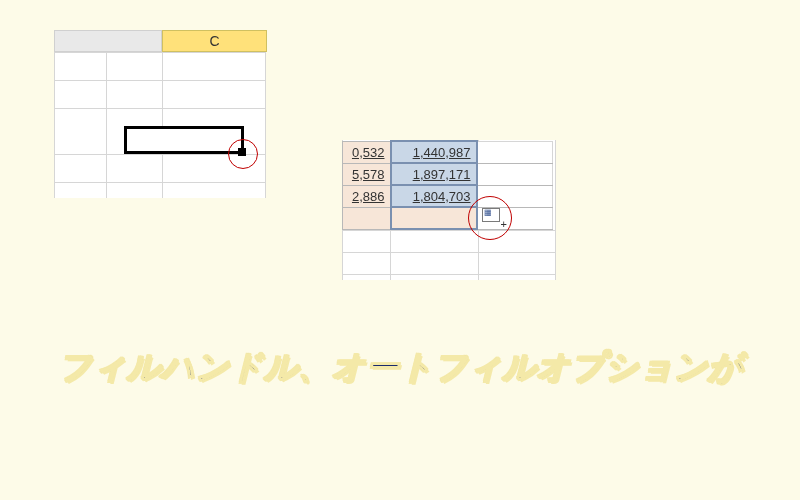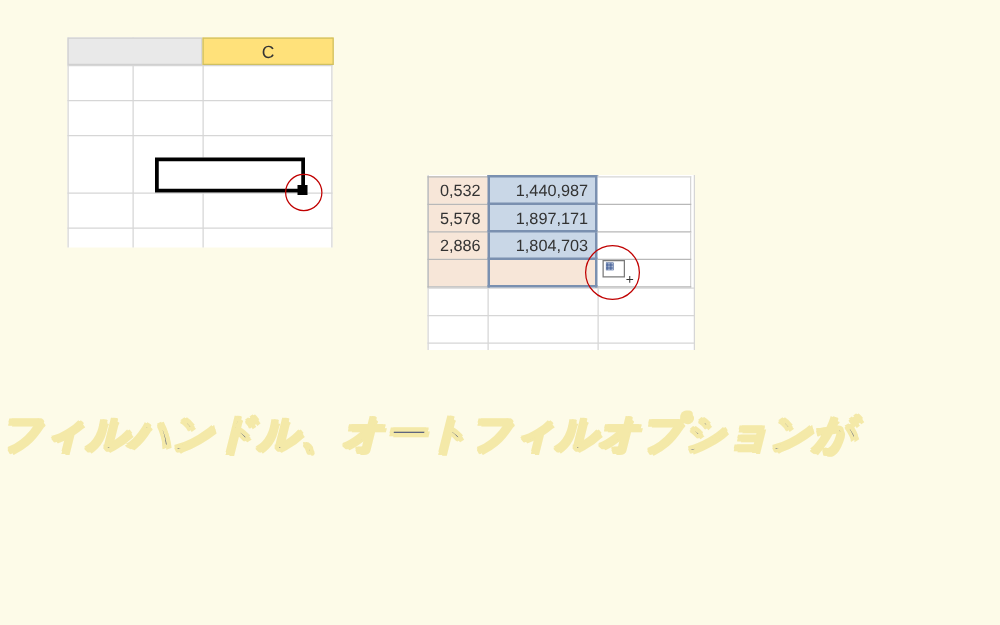--- a/index.html
+++ b/index.html
@@ -79,20 +79,21 @@
     top:0; left:0;
     border-collapse:collapse;
     font-size:13px;
     color:#333;
   }
   .rs-table td {
     border:1px solid #b8b8b8;
     height:22px;
     text-align:right;
     padding:0 5px;
+    text-decoration:underline;
   }
   .rs-c1 { width:48px; background:#f7e6d8; }
   .rs-c2 { width:86px; background:#c9d7e7; border:2px solid #7a90b0 !important;margin-left:48px; }
   .rs-row4 td { background:#f7e6d8; height:22px; }
   .rs-row4 td.rs-c2b { border-left:2px solid #7a90b0; border-right:2px solid #7a90b0; border-bottom:2px solid #7a90b0; }
 
   .rs-rowline { position:absolute; left:0; right:0; height:1px; background:#d6d6d6; }
   .rs-colline { position:absolute; top:0; bottom:0; width:1px; background:#d6d6d6; }
 
   .rs-optbtn {
@@ -119,21 +120,22 @@
     width:44px; height:44px;
     border:1.5px solid #c00000;
     border-radius:50%;
     pointer-events:none;
   }
 
   
   .headline {
     position:absolute;
     left:0; right:0;
-    top:322px;
+    top:342px;
+    text-align:center;
   }
   .headline .line {
     display:block;
     font-size:33px;
     font-weight:800;
     font-style:italic;
     letter-spacing:0.5px;
     color:#1a2a6c;
     -webkit-text-stroke: 1.5px #f4e9a8;
     text-shadow:

